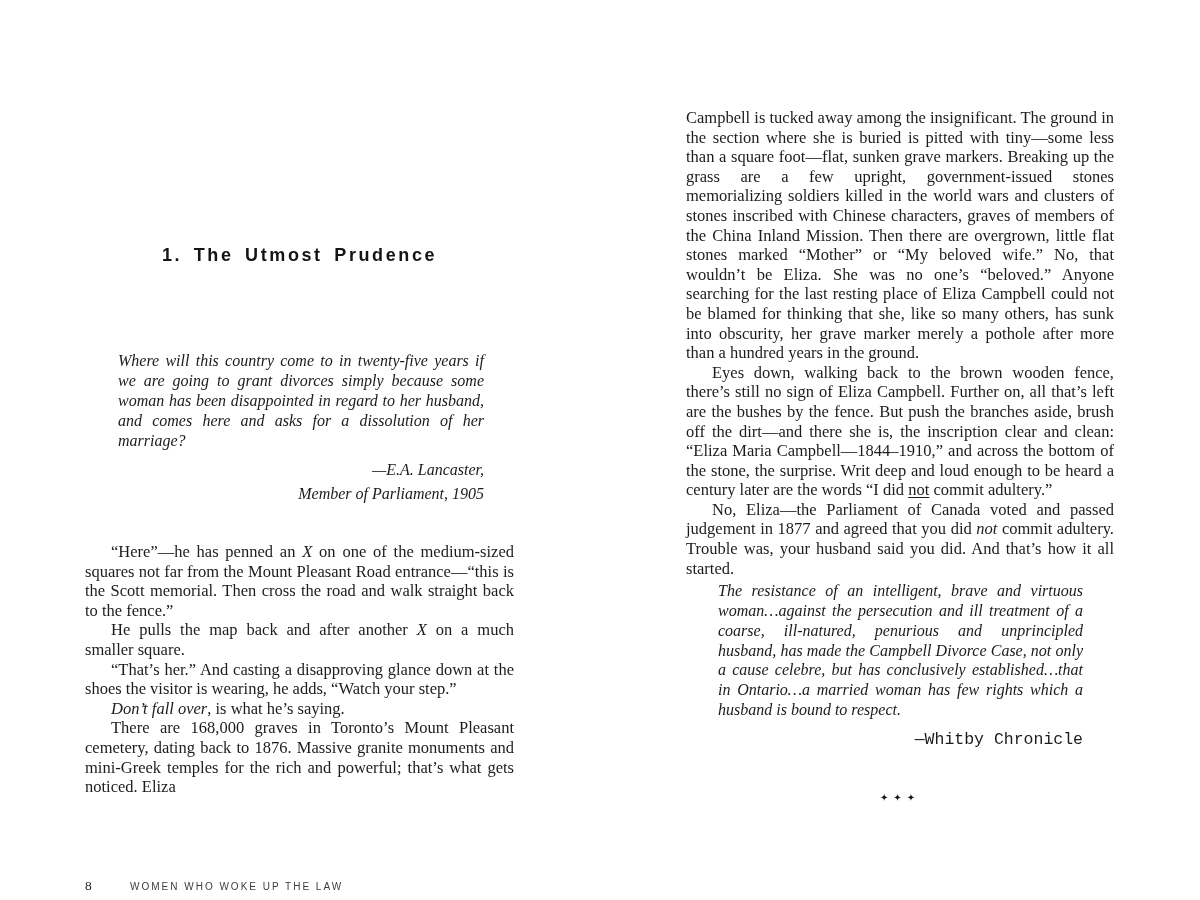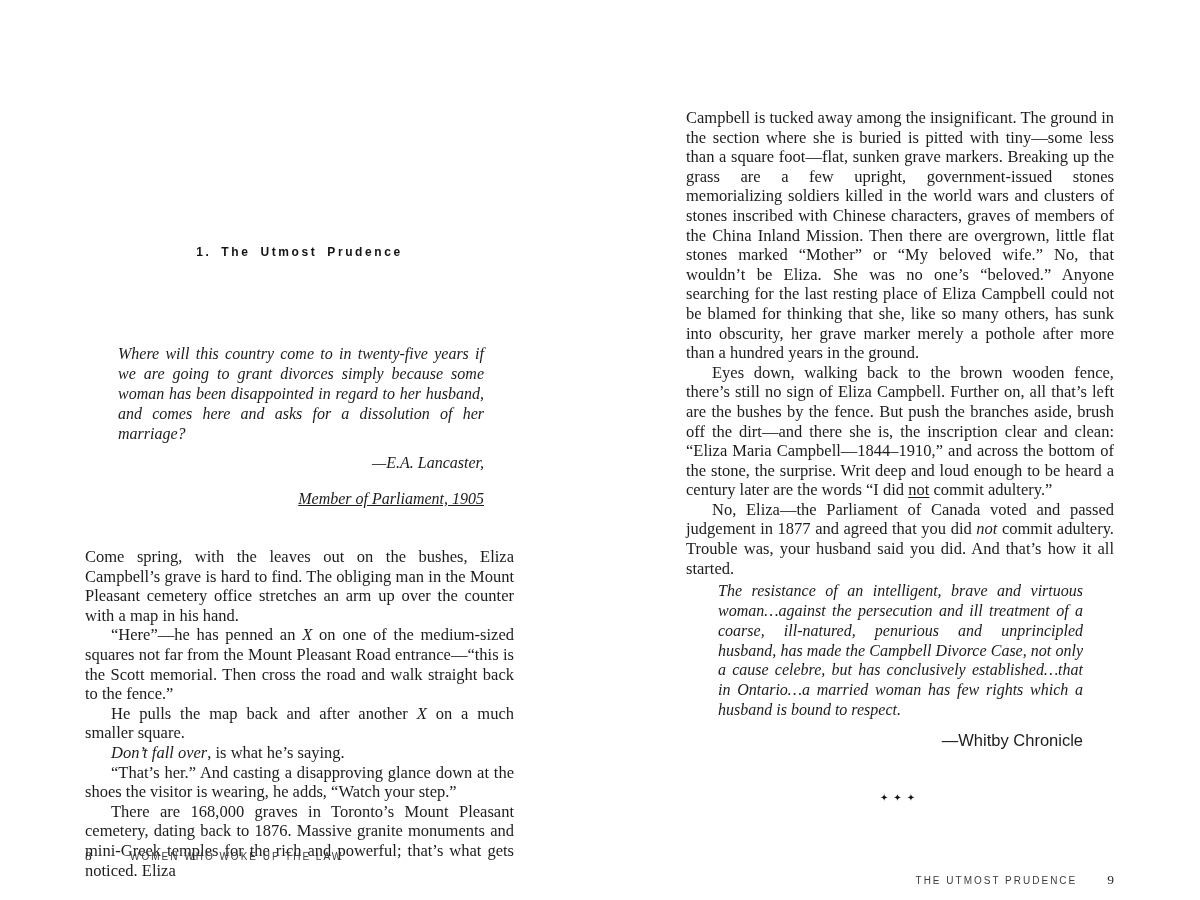--- a/index.html
+++ b/index.html
@@ -22,21 +22,21 @@
   }
   .left-col  { left: 85px;  width: 429px; }
   .right-col { left: 686px; width: 428px; }
 
   
   .chapter-title {
     margin-top: 245px;
     text-align: center;
     font-family: "Liberation Sans", sans-serif;
     font-weight: 700;
-    font-size: 12px;
+    font-size: 18px;
     letter-spacing: 2.6px;
     word-spacing: 4px;
     color: #141414;
   }
   .epigraph {
     margin: 85px 30px 0 33px;
     font-family: "Liberation Serif", serif;
     font-style: italic;
     font-size: 16px;
     line-height: 20px;
@@ -73,40 +73,40 @@
     margin: 3px 31px 0 32px;
     font-family: "Liberation Serif", serif;
     font-style: italic;
     font-size: 16px;
     line-height: 19.8px;
     text-align: justify;
     color: #1b1b1b;
   }
   .press-quote-attrib {
     margin: 10px 31px 0 32px;
-    font-family: Liberation Sans, sans-serif;
+    font-family: Liberation Mono, monospace;
     font-size: 16.5px;
     line-height: 20px;
     text-align: right;
     color: #1c1c1c;
   }
 
   
   .section-break {
     margin-top: 42px;
     text-align: center;
     font-size: 10px;
     letter-spacing: 5px;
     color: #141414;
   }
 
   
   .footer {
     position: absolute;
-    top: 846px;
+    top: 876px;
     font-family: "Liberation Sans", sans-serif;
     white-space: nowrap;
   }
   .footer-left  { left: 85px; }
   .footer-right { right: 86px; text-align: right; margin-top: 24px; }
   .pagenum {
     font-family: "Liberation Serif", serif;
     font-size: 13.5px;
     color: #262626;
     vertical-align: baseline;
@@ -123,28 +123,27 @@
 <body>
 
 <div class="spread">
 
   <div class="page-col left-col">
     <div class="chapter-title">1. The Utmost Prudence</div>
 
     <div class="epigraph">Where will this country come to in twenty-five years if we are going to grant divorces simply because some woman has been disappointed in regard to her husband, and comes here and asks for a dissolution of her marriage?</div>
 
     <div class="epigraph-attrib">—E.A. Lancaster,</div>
-    <div class="epigraph-attrib" style="margin-top:16px;text-decoration:underline;">Member of Parliament, 1905</div>
+    <div class="epigraph-attrib" style="margin-top:4px;">Member of Parliament, 1905</div>
 
     <div class="body-block left-body">
-        <p><span>Come spring, with the leaves out on the bushes, Eliza Campbell’s grave is hard to find. The obliging man in the Mount Pleasant cemetery office stretches an arm up over the counter with a map in his hand.</span></p>
         <p class="indent"><span>“Here”—he has penned an </span><span class="it">X</span><span> on one of the medium-sized squares not far from the Mount Pleasant Road entrance—“this is the Scott memorial. Then cross the road and walk straight back to the fence.”</span></p>
         <p class="indent"><span>He pulls the map back and after another </span><span class="it">X</span><span> on a much smaller square.</span></p>
+        <p class="indent"><span>“That’s her.” And casting a disapproving glance down at the shoes the visitor is wearing, he adds, “Watch your step.”</span></p>
         <p class="indent"><span class="it">Don’t fall over</span><span>, is what he’s saying.</span></p>
-        <p class="indent"><span>“That’s her.” And casting a disapproving glance down at the shoes the visitor is wearing, he adds, “Watch your step.”</span></p>
         <p class="indent"><span>There are 168,000 graves in Toronto’s Mount Pleasant cemetery, dating back to 1876. Massive granite monuments and mini-Greek temples for the rich and powerful; that’s what gets noticed. Eliza</span></p>
       </div>
   </div>
 
   <div class="page-col right-col">
     <div class="body-block right-body">
         <p><span>Campbell is tucked away among the insignificant. The ground in the section where she is buried is pitted with tiny—some less than a square foot—flat, sunken grave markers. Breaking up the grass are a few upright, government-issued stones memorializing soldiers killed in the world wars and clusters of stones inscribed with Chinese characters, graves of members of the China Inland Mission. Then there are overgrown, little flat stones marked “Mother” or “My beloved wife.” No, that wouldn’t be Eliza. She was no one’s “beloved.” Anyone searching for the last resting place of Eliza Campbell could not be blamed for thinking that she, like so many others, has sunk into obscurity, her grave marker merely a pothole after more than a hundred years in the ground.</span></p>
         <p class="indent"><span>Eyes down, walking back to the brown wooden fence, there’s still no sign of Eliza Campbell. Further on, all that’s left are the bushes by the fence. But push the branches aside, brush off the dirt—and there she is, the inscription clear and clean: “Eliza Maria Campbell—1844–1910,” and across the bottom of the stone, the surprise. Writ deep and loud enough to be heard a century later are the words “I did </span><span class="ul">not</span><span> commit adultery.”</span></p>
         <p class="indent"><span>No, Eliza—the Parliament of Canada voted and passed judgement in 1877 and agreed that you did </span><span class="it">not</span><span> commit adultery. Trouble was, your husband said you did. And that’s how it all started.</span></p>
       </div>

